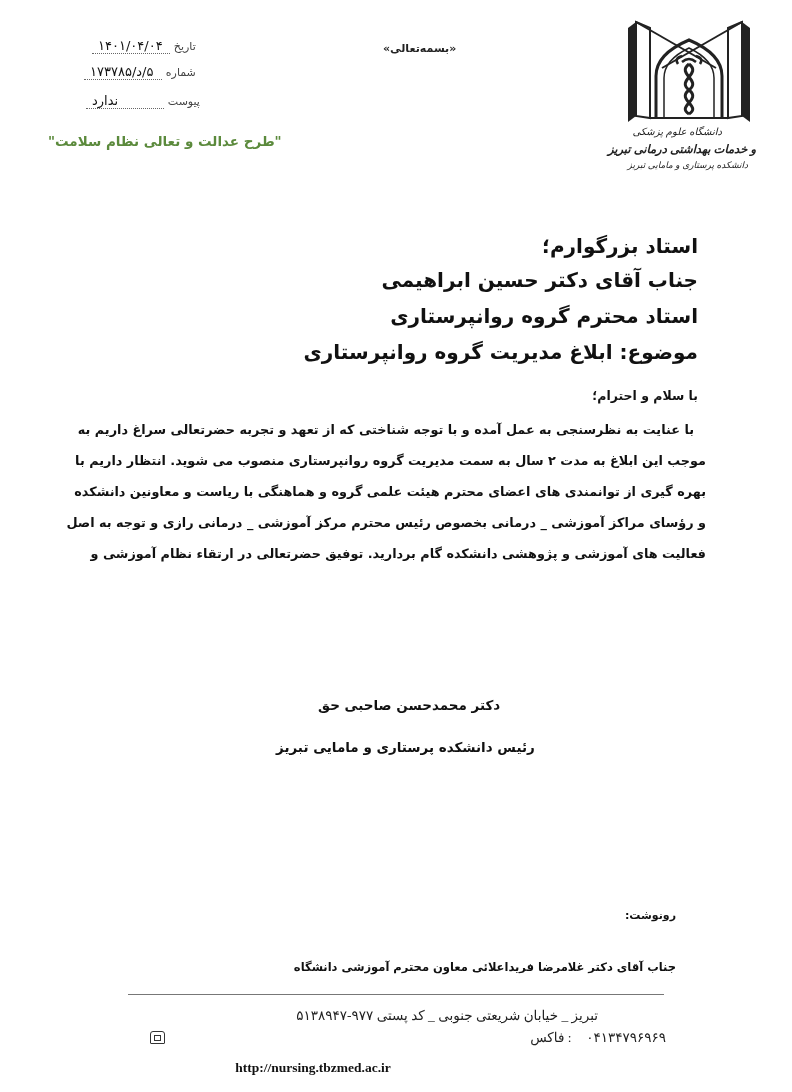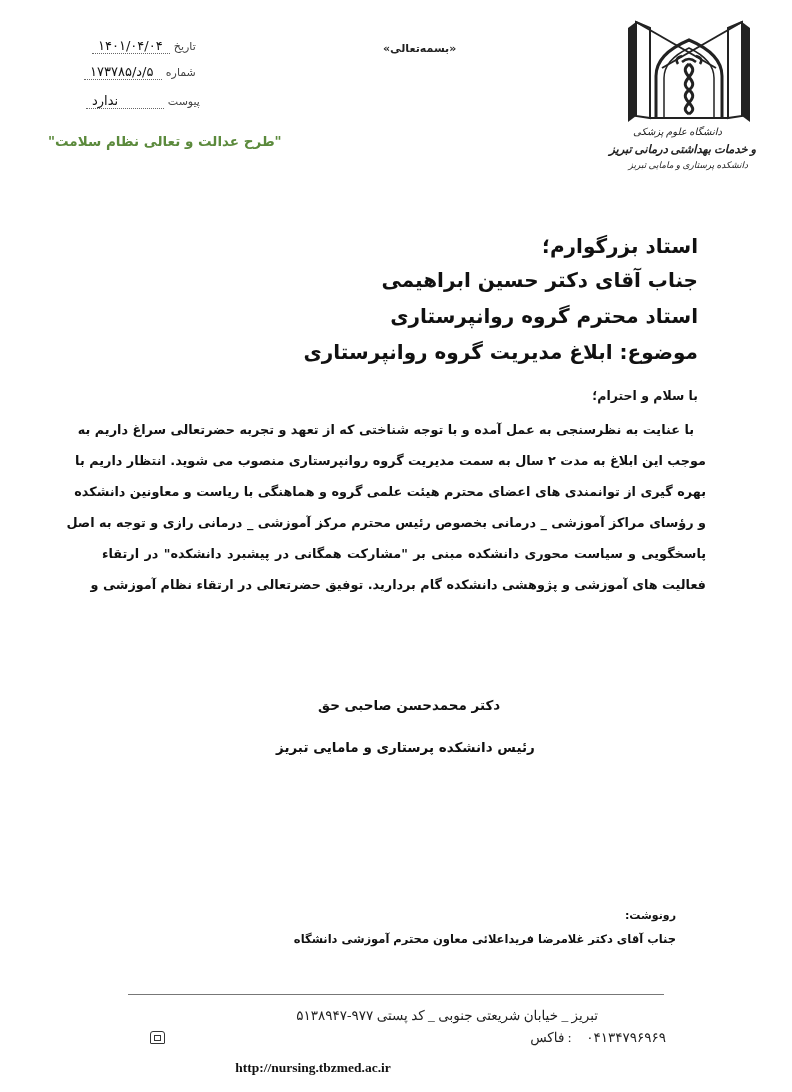--- a/index.html
+++ b/index.html
@@ -9,36 +9,36 @@
   
   .meta-row { position:absolute; direction:rtl; white-space:nowrap; font-size:12px; color:#333; }
   .meta-label { font-size:11px; color:#444; }
   .meta-value { font-weight:normal; font-size:13px; color:#111; border-bottom:1px dotted #666; padding:0 2px 0 6px; display:inline-block; min-width:70px; text-align:left;}
   .slogan { position:absolute; left:48px; top:133px; direction:rtl; font-weight:bold; font-size:13.5px; color:#5b8a3c; white-space:nowrap; }
 
   .basmala { position:absolute; left:383px; top:42px; font-size:11px; font-weight:bold; direction:rtl; color:#222; white-space:nowrap; }
 
   
   .logo { position:absolute; left:626px; top:18px; width:126px; height:160px; }
-  .logo-text { position:absolute; right:40px; direction:rtl; white-space:nowrap; font-family:Liberation Serif, serif; font-style:italic; color:#222; }
+  .logo-text { position:absolute; right:40px; direction:rtl; white-space:nowrap; font-family:Liberation Sans, sans-serif; font-style:italic; color:#222; }
 
   
   .addr { position:absolute; right:94px; direction:rtl; font-weight:bold; font-size:20px; white-space:nowrap; color:#111; }
 
   .greeting { position:absolute; right:94px; top:388px; direction:rtl; font-weight:bold; font-size:12.5px; white-space:nowrap;margin-left:36px; }
 
   .body-text { position:absolute; left:102px; width:604px; top:414px; direction:rtl; text-align:justify; text-align-last:right;
                font-weight:bold; font-size:12.8px; line-height:31px; }
   .body-line { display:block; white-space:nowrap; text-align:justify; text-align-last:justify; }
   .body-line.last { text-align-last:right; }
 
   .sign { position:absolute; direction:rtl; font-weight:bold; font-size:13.5px; white-space:nowrap; }
 
   .cc-label { position:absolute; right:116px; top:909px; direction:rtl; font-weight:bold; font-size:11px; white-space:nowrap; }
-  .cc-text { position:absolute; right:116px; top:932px; direction:rtl; font-weight:bold; font-size:11.5px; white-space:nowrap; }
+  .cc-text { position:absolute; right:116px; top:960px; direction:rtl; font-weight:bold; font-size:11.5px; white-space:nowrap; }
 
   .footer-rule { position:absolute; left:128px; top:994px; width:536px; height:1px; background:#777; }
   .foot { position:absolute; direction:rtl; white-space:nowrap; font-family:"Liberation Serif", serif; font-size:13.5px; color:#222; }
   .foot-url { position:absolute; left:0; width:626px; top:1060px; text-align:center; font-family:"Liberation Serif", serif; font-weight:bold; font-size:13.5px; color:#111; }
 </style>
 </head>
 <body>
 
 <div class="basmala">«بسمه‌تعالی»</div>
 
@@ -86,21 +86,20 @@
 <div class="addr" style="top:268px;">جناب آقای دکتر حسین ابراهیمی</div>
 <div class="addr" style="top:304px;">استاد محترم گروه روانپرستاری</div>
 <div class="addr" style="top:340px;">موضوع: ابلاغ مدیریت گروه روانپرستاری</div>
 
 <div class="greeting">با سلام و احترام؛</div>
 <div class="body-text">
   <span class="body-line" style="padding-right:12px;">با عنایت به نظرسنجی به عمل آمده و با توجه شناختی که از تعهد و تجربه حضرتعالی سراغ داریم به</span>
   <span class="body-line">موجب این ابلاغ به مدت ۲ سال به سمت مدیریت گروه روانپرستاری منصوب می شوید. انتظار داریم با</span>
   <span class="body-line">بهره گیری از توانمندی های اعضای محترم هیئت علمی گروه و هماهنگی با ریاست و معاونین دانشکده</span>
   <span class="body-line">و رؤسای مراکز آموزشی _ درمانی بخصوص رئیس محترم مرکز آموزشی _ درمانی رازی و  توجه به اصل</span>
-  <span class="body-line">پاسخگویی و سیاست محوری دانشکده مبنی بر "مشارکت همگانی در پیشبرد دانشکده" در ارتقاء</span>
   <span class="body-line">فعالیت های آموزشی و پژوهشی دانشکده گام بردارید. توفیق حضرتعالی در ارتقاء نظام آموزشی و</span>
 </div>
 
 <div class="sign" style="left:318px; top:697px;">دکتر محمدحسن صاحبی حق</div>
 <div class="sign" style="left:276px; top:739px;">رئیس دانشکده پرستاری و مامایی تبریز</div>
 
 <div class="cc-label">رونوشت:</div>
 <div class="cc-text">جناب آقای دکتر غلامرضا فریداعلائی معاون محترم آموزشی دانشگاه</div>
 
 <div class="footer-rule"></div>

